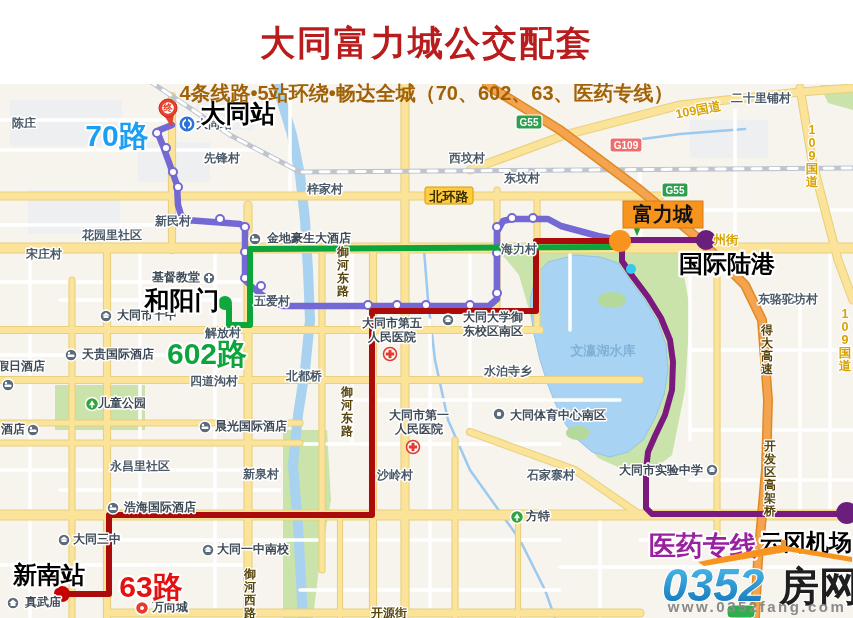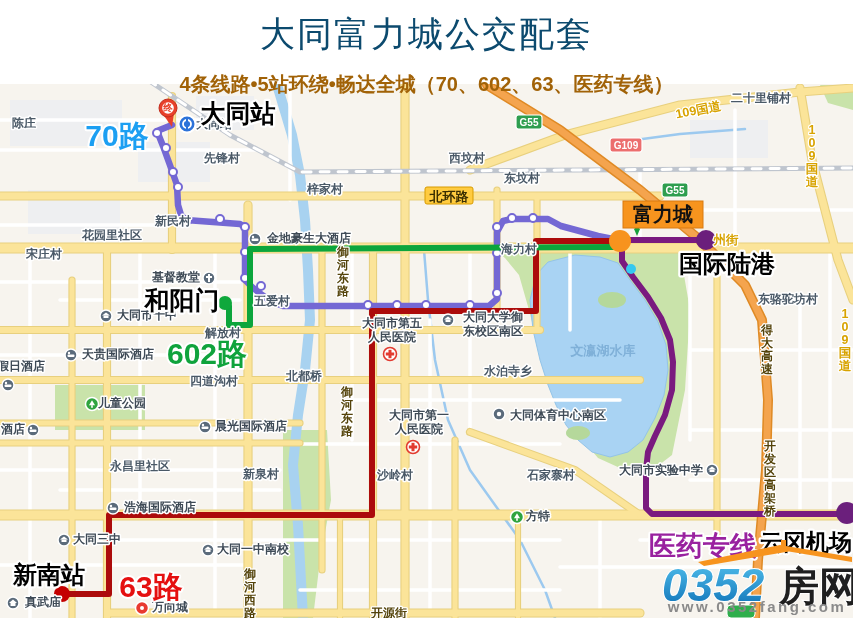--- a/index.html
+++ b/index.html
@@ -1,19 +1,19 @@
 <!DOCTYPE html>
 <html><head>
 <meta charset="utf-8">
 <style>
   html,body{margin:0;padding:0;background:#fff;}
   #page{position:relative;width:853px;height:618px;overflow:hidden;background:#fff;
         font-family:"Liberation Sans","DejaVu Sans",sans-serif;}
   #hdr{position:absolute;top:0;left:0;width:853px;height:84px;background:#fff;z-index:3;text-align:center;}
-  #hdr .ttl{font-size:35px;font-weight:400;color:#0c4a6e;letter-spacing:2px;margin-top:11px;}
+  #hdr .ttl{font-size:35px;font-weight:700;color:#b91c1c;letter-spacing:2px;margin-top:20px;}
   #hdr .sub{font-size:20px;font-weight:800;color:#a16207;margin-top:13px;letter-spacing:0px;}
   #map-svg{position:absolute;top:0;left:0;z-index:1;}
   text{font-family:"Liberation Sans","DejaVu Sans",sans-serif;}
   .halo{stroke:#fff;paint-order:stroke;stroke-linejoin:round;}
   .t-v{font-size:12px;font-weight:600;fill:#4A5967;stroke-width:3px;}
   .t-p{font-size:12px;font-weight:600;fill:#3F4B57;stroke-width:3px;}
   .t-p2{font-size:12px;font-weight:600;fill:#3F4B57;stroke-width:3px;}
   .t-water{font-size:13px;font-weight:600;fill:#7FB0D8;stroke-width:0;stroke:none;}
   .t-big{font-weight:900;fill:#000;stroke-width:4.5px;}
   .t-road{font-size:12px;font-weight:700;fill:#54430A;stroke-width:2.5px;}

